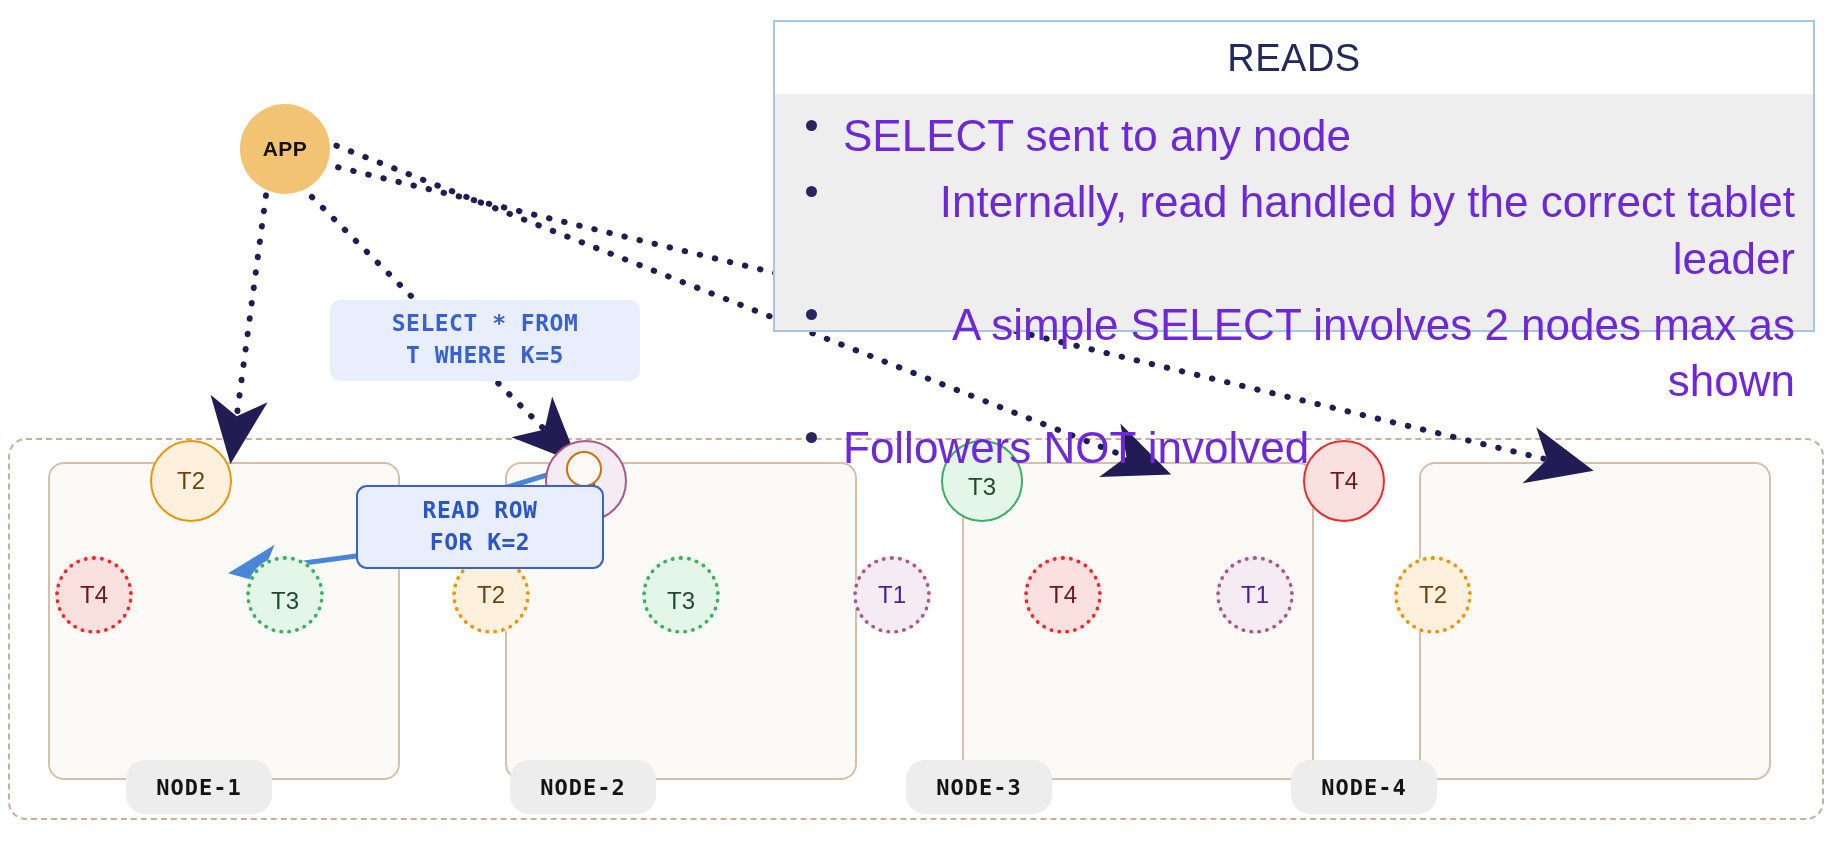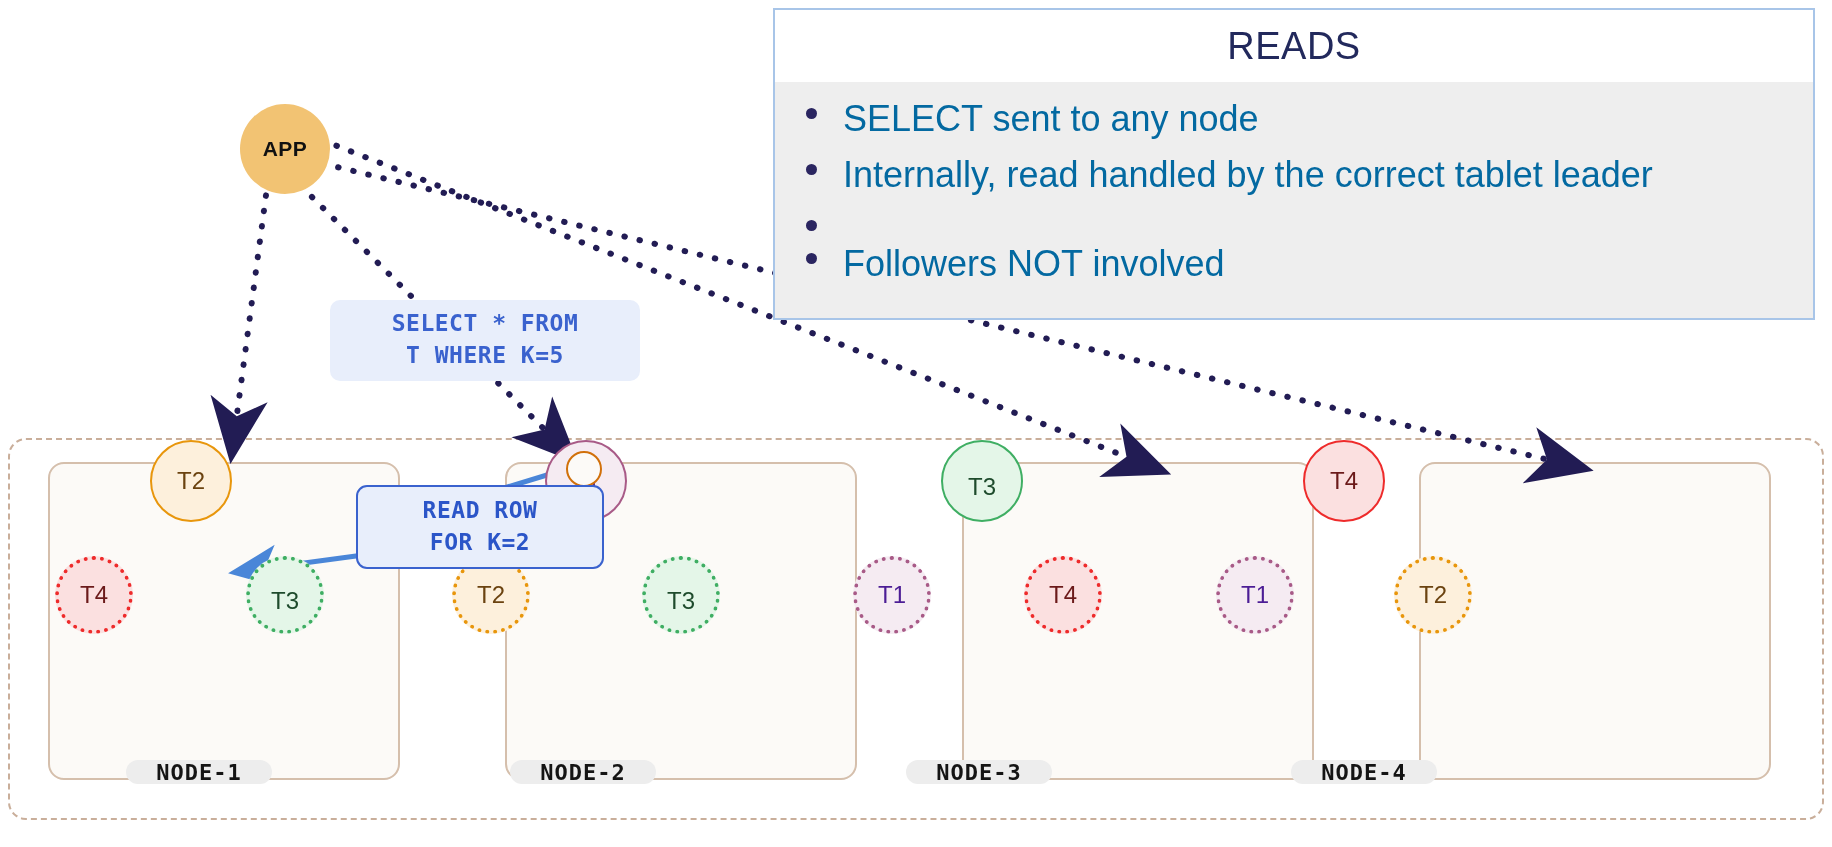--- a/index.html
+++ b/index.html
@@ -28,47 +28,47 @@
 
   
   #read-callout{position:absolute;left:356px;top:485px;width:248px;
                 background:#E8EEFB;border:2.5px solid #3A62CE;border-radius:11px;
                 z-index:9;padding:7px 4px 9px 4px;box-sizing:border-box;text-align:center;}
   #read-callout .line{font-family:"DejaVu Sans Mono", monospace;font-size:23px;
                       font-weight:bold;color:#2B55C8;line-height:1.4;letter-spacing:.5px;
                       white-space:pre;}
 
   
-  #reads-panel{position:absolute;left:773px;top:8px;width:1042px;height:312px;
+  #reads-panel{position:absolute;left:773px;top:20px;width:1042px;height:312px;
                border:2px solid #A8C5E8;background:#ffffff;box-sizing:border-box;z-index:9;}
   #reads-panel .ttl{height:72px;display:flex;align-items:center;justify-content:center;
                     font-size:38px;color:#22295C;font-weight:400;letter-spacing:.5px;}
   #reads-panel .body{background:#EEEEEE;height:236px;box-sizing:border-box;
                      padding:14px 18px 0 18px;}
   #reads-panel ul{margin:0;padding:0;list-style:none;}
   #reads-panel li{display:flex;align-items:flex-start;margin-bottom:10px;}
   #reads-panel .bullet{width:11px;height:11px;border-radius:50%;background:#2A2560;
                        margin:12px 26px 0 13px;flex:0 0 auto;}
-  #reads-panel .txt{font-size:36px;color:#0369a1;line-height:1.28;}
+  #reads-panel .txt{font-size:44px;color:#6d28d9;line-height:1.28;text-align:right;}
 
   
   #cluster{position:absolute;left:8px;top:438px;width:1816px;height:382px;
            border:2px dashed #C9AE9A;border-radius:18px;box-sizing:border-box;z-index:2;}
   #cluster.dashdot{border-style:dashed;}
 
   
   .node-box{position:absolute;top:462px;width:352px;height:318px;
             border:2px solid #D5BFAC;border-radius:16px;background:#FCFAF7;
             box-sizing:border-box;z-index:3;}
   #node-0{left:48px;}
   #node-1{left:505px;}
   #node-2{left:962px;}
   #node-3{left:1419px;}
 
-  .node-pill{position:absolute;top:760px;height:24px;border-radius:19px;
+  .node-pill{position:absolute;top:760px;height:54px;border-radius:19px;
              background:#EDEDED;z-index:7;display:flex;align-items:center;
              justify-content:center;}
   .node-pill span{font-family:"DejaVu Sans Mono", monospace;font-size:22px;
                   font-weight:bold;color:#141414;letter-spacing:1px;}
   #pill-0{left:126px;width:146px;}
   #pill-1{left:510px;width:146px;}
   #pill-2{left:906px;width:146px;}
   #pill-3{left:1291px;width:146px;}
 
   
@@ -140,20 +140,21 @@
         <li>
           <span class="bullet"></span>
           <span class="txt">SELECT sent to any node</span>
         </li>
         <li>
           <span class="bullet"></span>
           <span class="txt">Internally, read handled by the correct tablet leader</span>
         </li>
         <li>
           <span class="bullet"></span>
+          <span class="txt">A simple SELECT involves 2 nodes max as shown</span>
         </li>
         <li>
           <span class="bullet"></span>
           <span class="txt">Followers NOT involved</span>
         </li>
       </ul>
     </div>
   </div>
 
   <div id="cluster" class="dashdot"></div>

